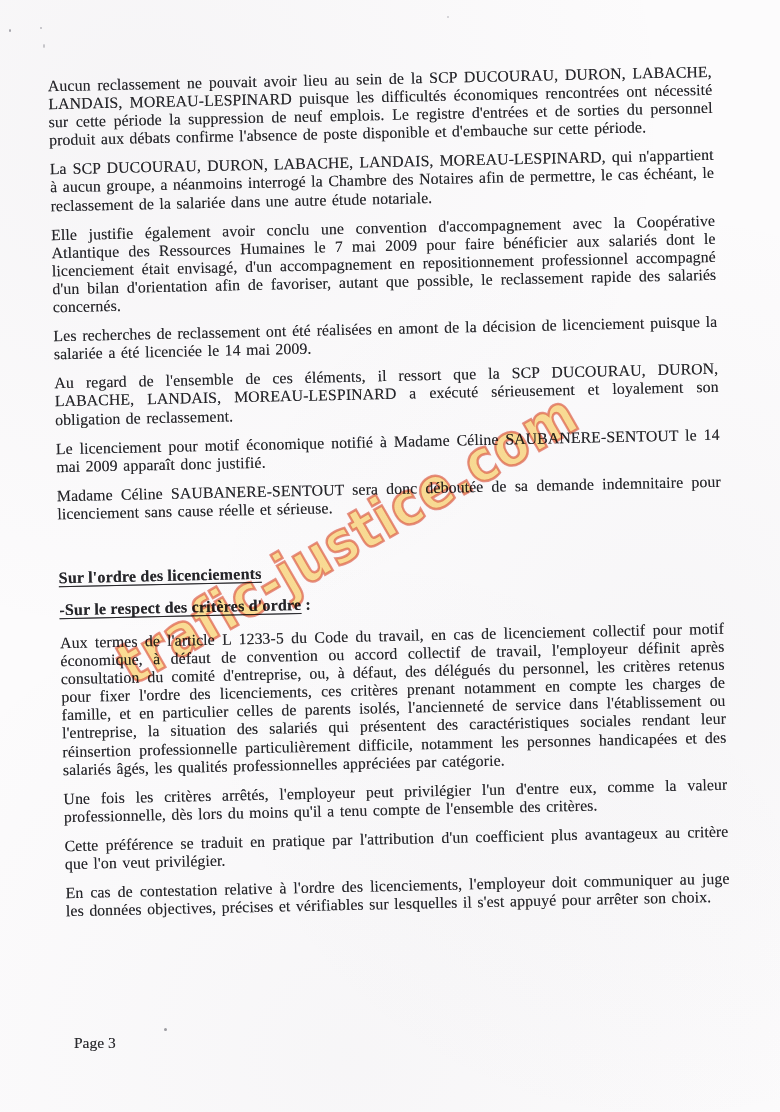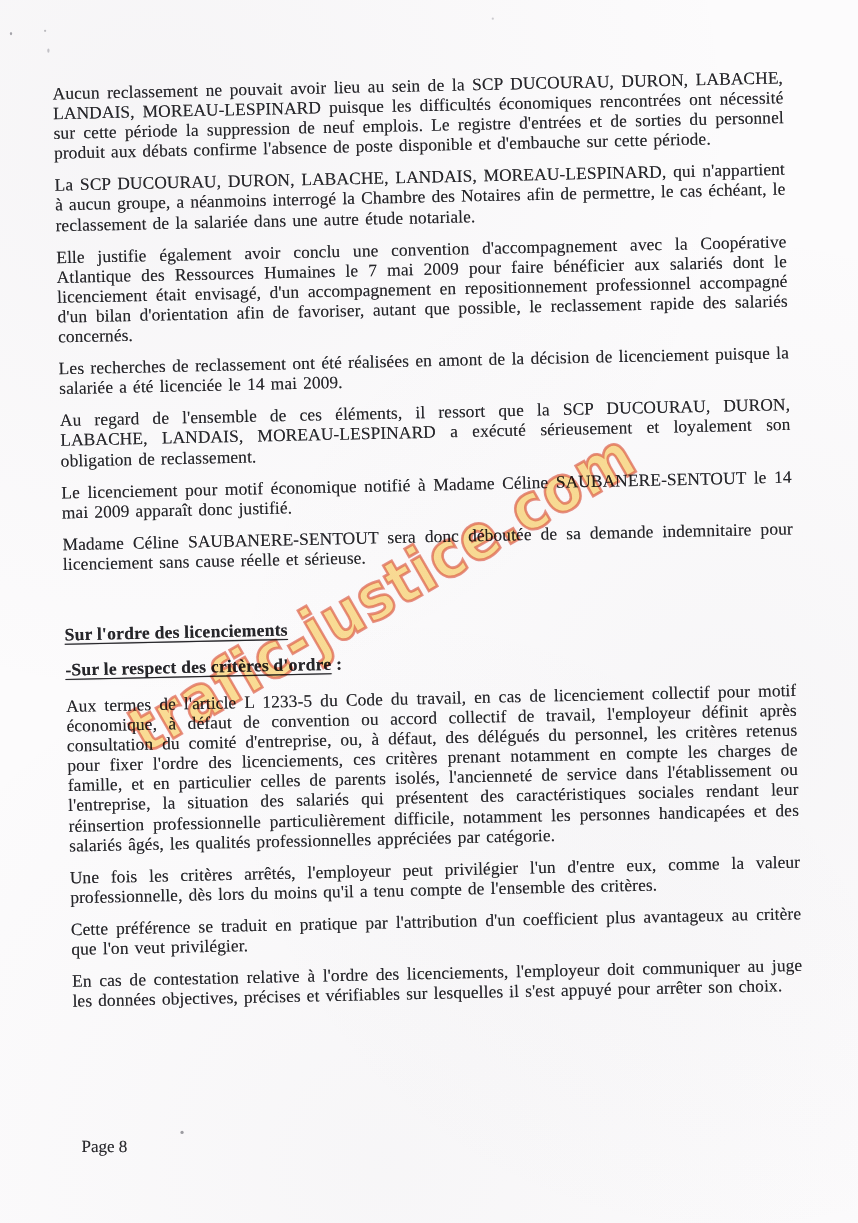--- a/index.html
+++ b/index.html
@@ -85,21 +85,21 @@
     </div>
 
     <p class="body-par">Aux termes de l'article L 1233-5 du Code du travail, en cas de licenciement collectif pour motif économique, à défaut de convention ou accord collectif de travail, l'employeur définit après consultation du comité d'entreprise, ou, à défaut, des délégués du personnel, les critères retenus pour fixer l'ordre des licenciements, ces critères prenant notamment en compte les charges de famille, et en particulier celles de parents isolés, l'ancienneté de service dans l'établissement ou l'entreprise, la situation des salariés qui présentent des caractéristiques sociales rendant leur réinsertion professionnelle particulièrement difficile, notamment les personnes handicapées et des salariés âgés, les qualités professionnelles appréciées par catégorie.</p>
     <p class="body-par">Une fois les critères arrêtés, l'employeur peut privilégier l'un d'entre eux, comme la valeur professionnelle, dès lors du moins qu'il a tenu compte de l'ensemble des critères.</p>
     <p class="body-par">Cette préférence se traduit en pratique par l'attribution d'un coefficient plus avantageux au critère que l'on veut privilégier.</p>
     <p class="body-par">En cas de contestation relative à l'ordre des licenciements, l'employeur doit communiquer au juge les données objectives, précises et vérifiables sur lesquelles il s'est appuyé pour arrêter son choix.</p>
   </div>
 
   <div class="watermark">trafic-justice.com</div>
 
-  <div class="page-number">Page 8</div>
+  <div class="page-number">Page 3</div>
 
   <div class="speck s1"></div>
   <div class="speck s2"></div>
   <div class="speck s3"></div>
   <div class="speck s4"></div>
   <div class="speck s5"></div>
   <div class="speck s6"></div>
 
 </div>
 

